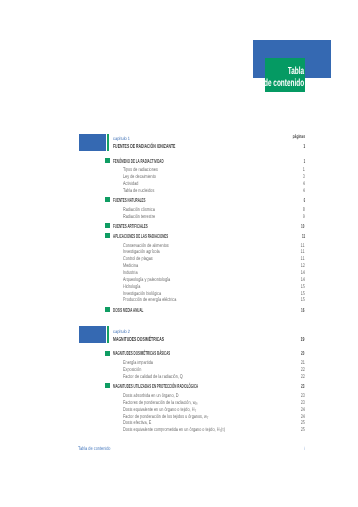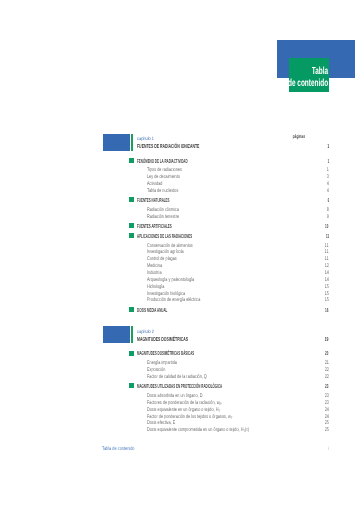--- a/index.html
+++ b/index.html
@@ -1,18 +1,18 @@
 <!DOCTYPE html>
 <html><head>
 <meta charset="utf-8">
 <title>Tabla de contenido</title>
 <style>
   html,body{margin:0;padding:0;}
   body{width:358px;height:507px;background:#ffffff;font-family:"Liberation Sans",sans-serif;position:relative;overflow:hidden;-webkit-font-smoothing:antialiased;-moz-osx-font-smoothing:grayscale;text-rendering:geometricPrecision;}
-  .page{position:absolute;inset:0;background:#fff;margin-left:24px;}
+  .page{position:absolute;inset:0;background:#fff;}
   
   .hdr-blue{position:absolute;left:253.1px;top:40.1px;width:78px;height:37.8px;background:#3569b2;}
   .hdr-green{position:absolute;left:264.9px;top:58.1px;width:40px;height:33.6px;background:#059a63;}
   .hdr-green .t{position:absolute;right:1.0px;color:#fff;font-weight:bold;line-height:1;white-space:nowrap;transform:scaleX(.625) translateZ(0);transform-origin:100% 50%;}
   .hdr-l1{top:8.9px;font-size:10.3px;}
   .hdr-l2{top:20.9px;font-size:10.3px;}
   
   .toc{position:absolute;left:0;top:0;width:358px;height:507px;}
   .chapter{position:static;}
   .ch-blue{position:absolute;left:78.7px;width:27px;height:17.1px;background:#3569b2;}

